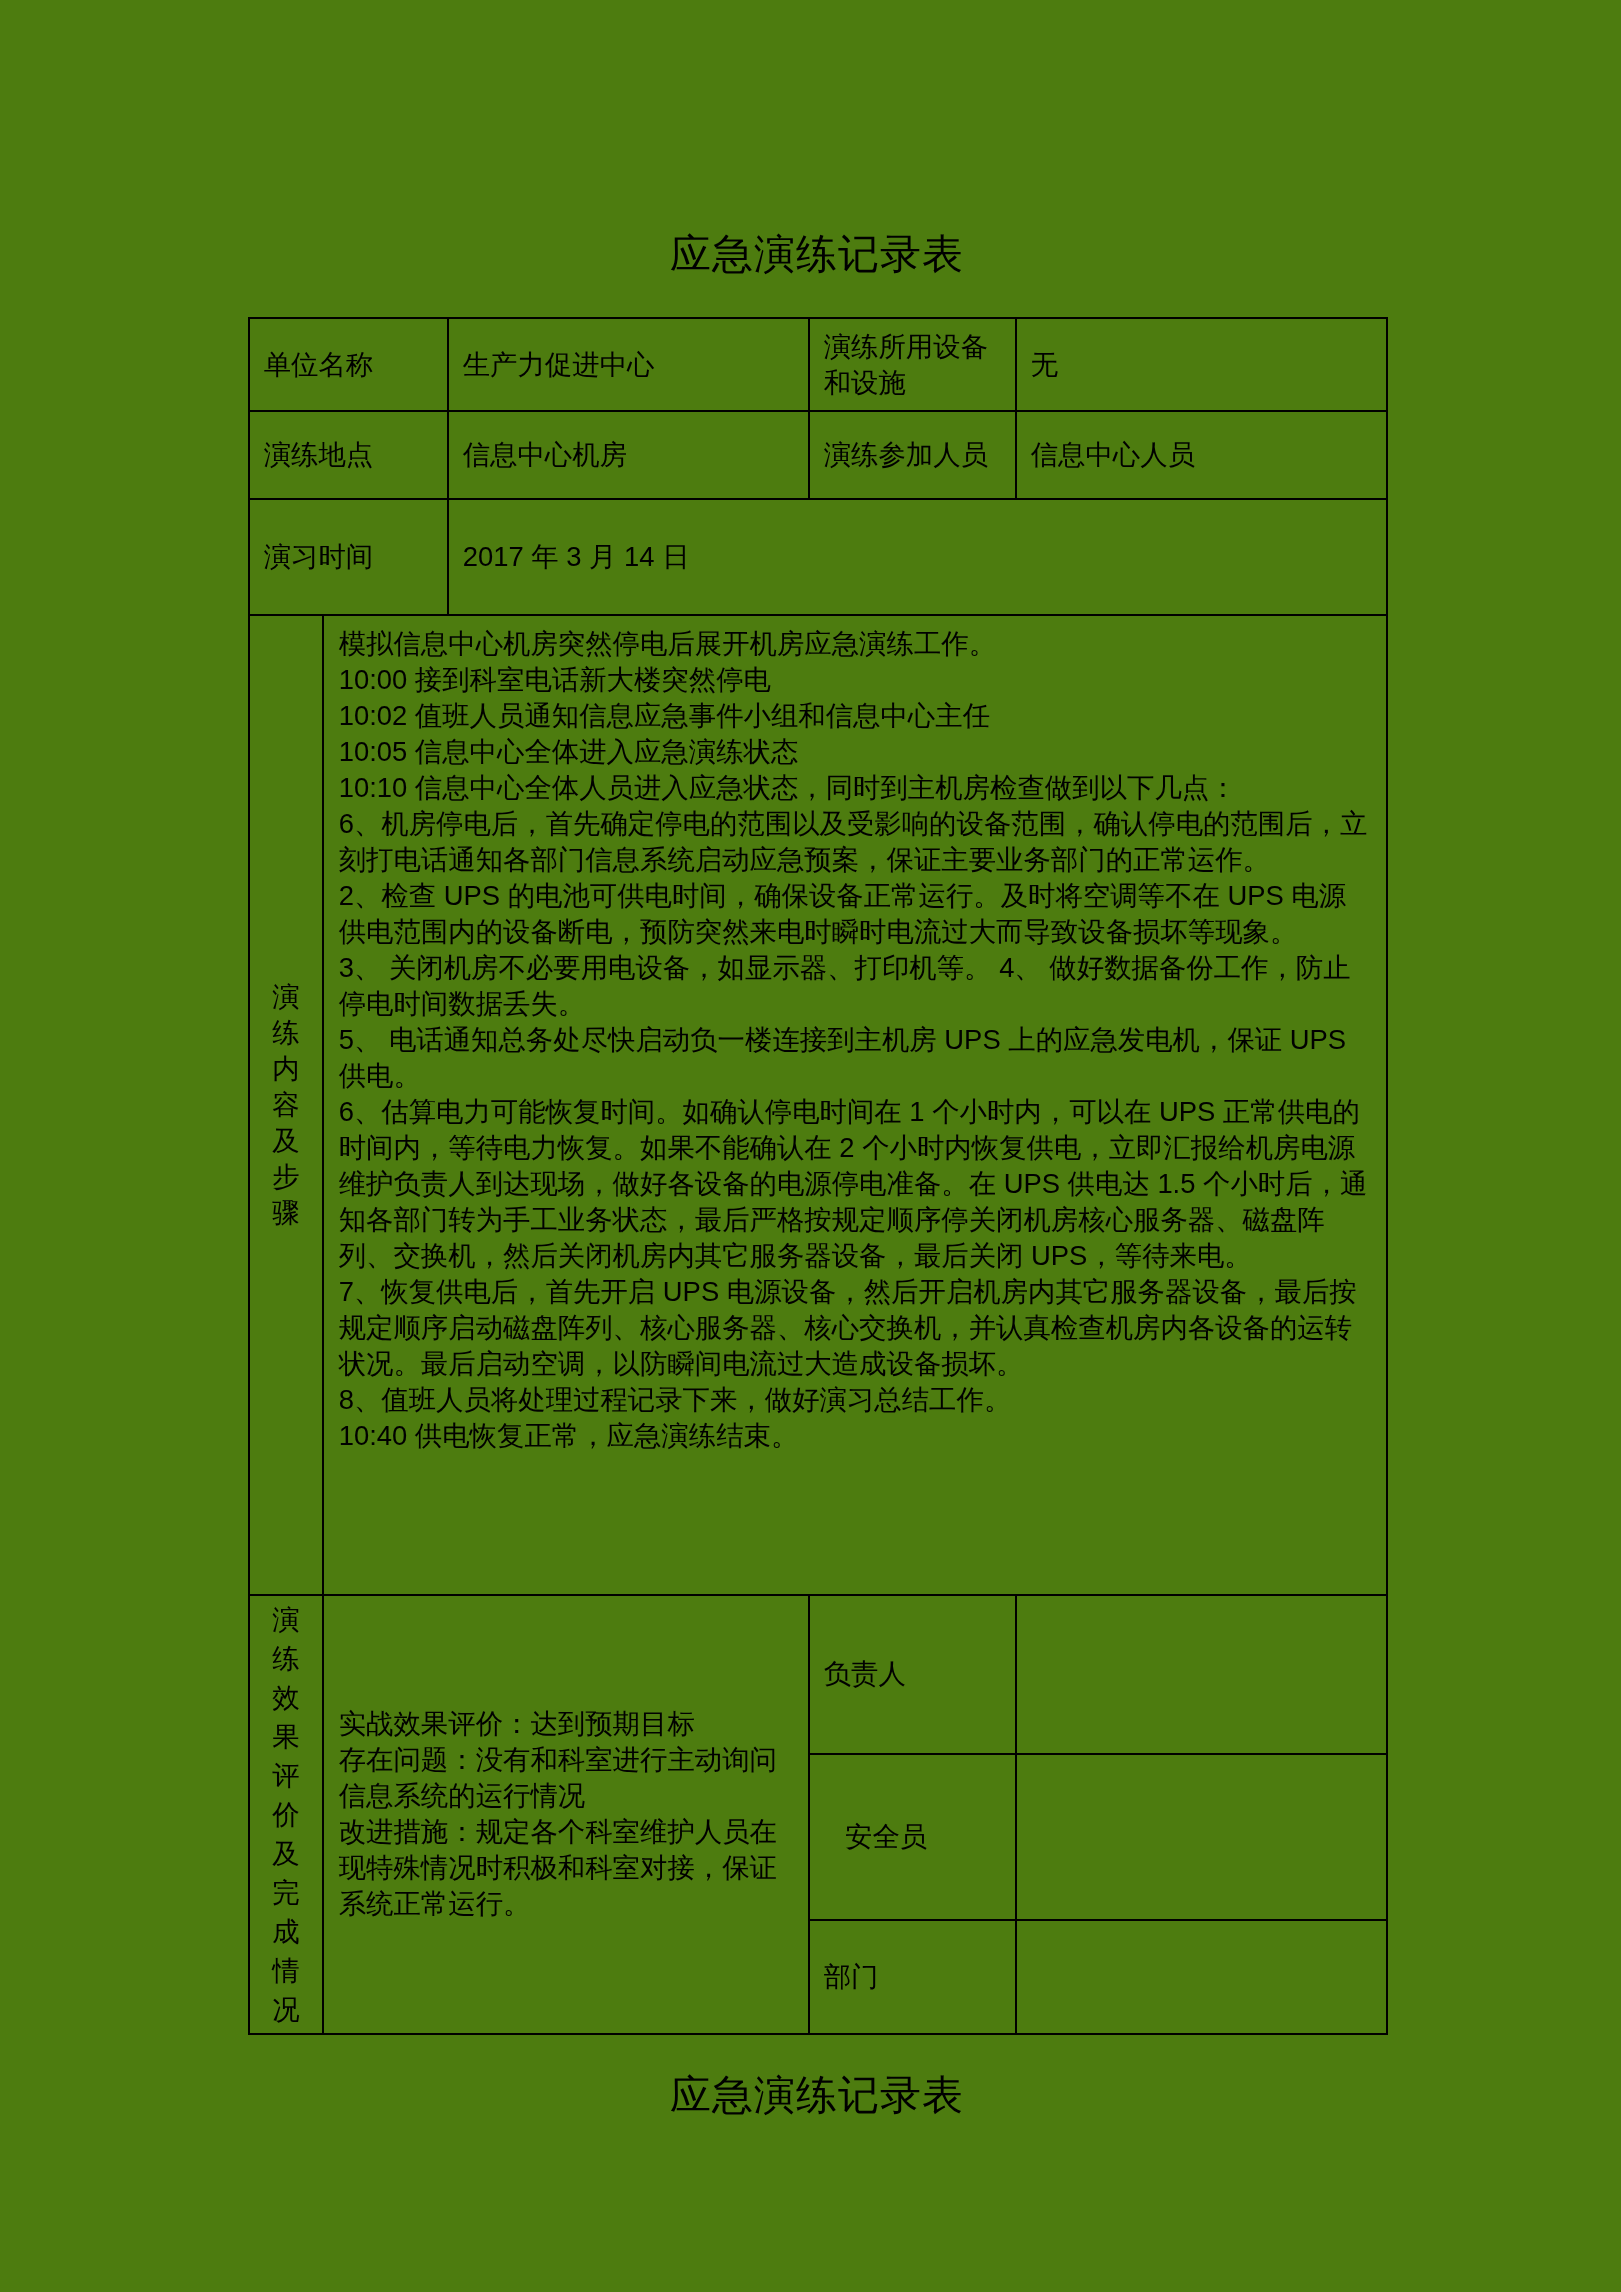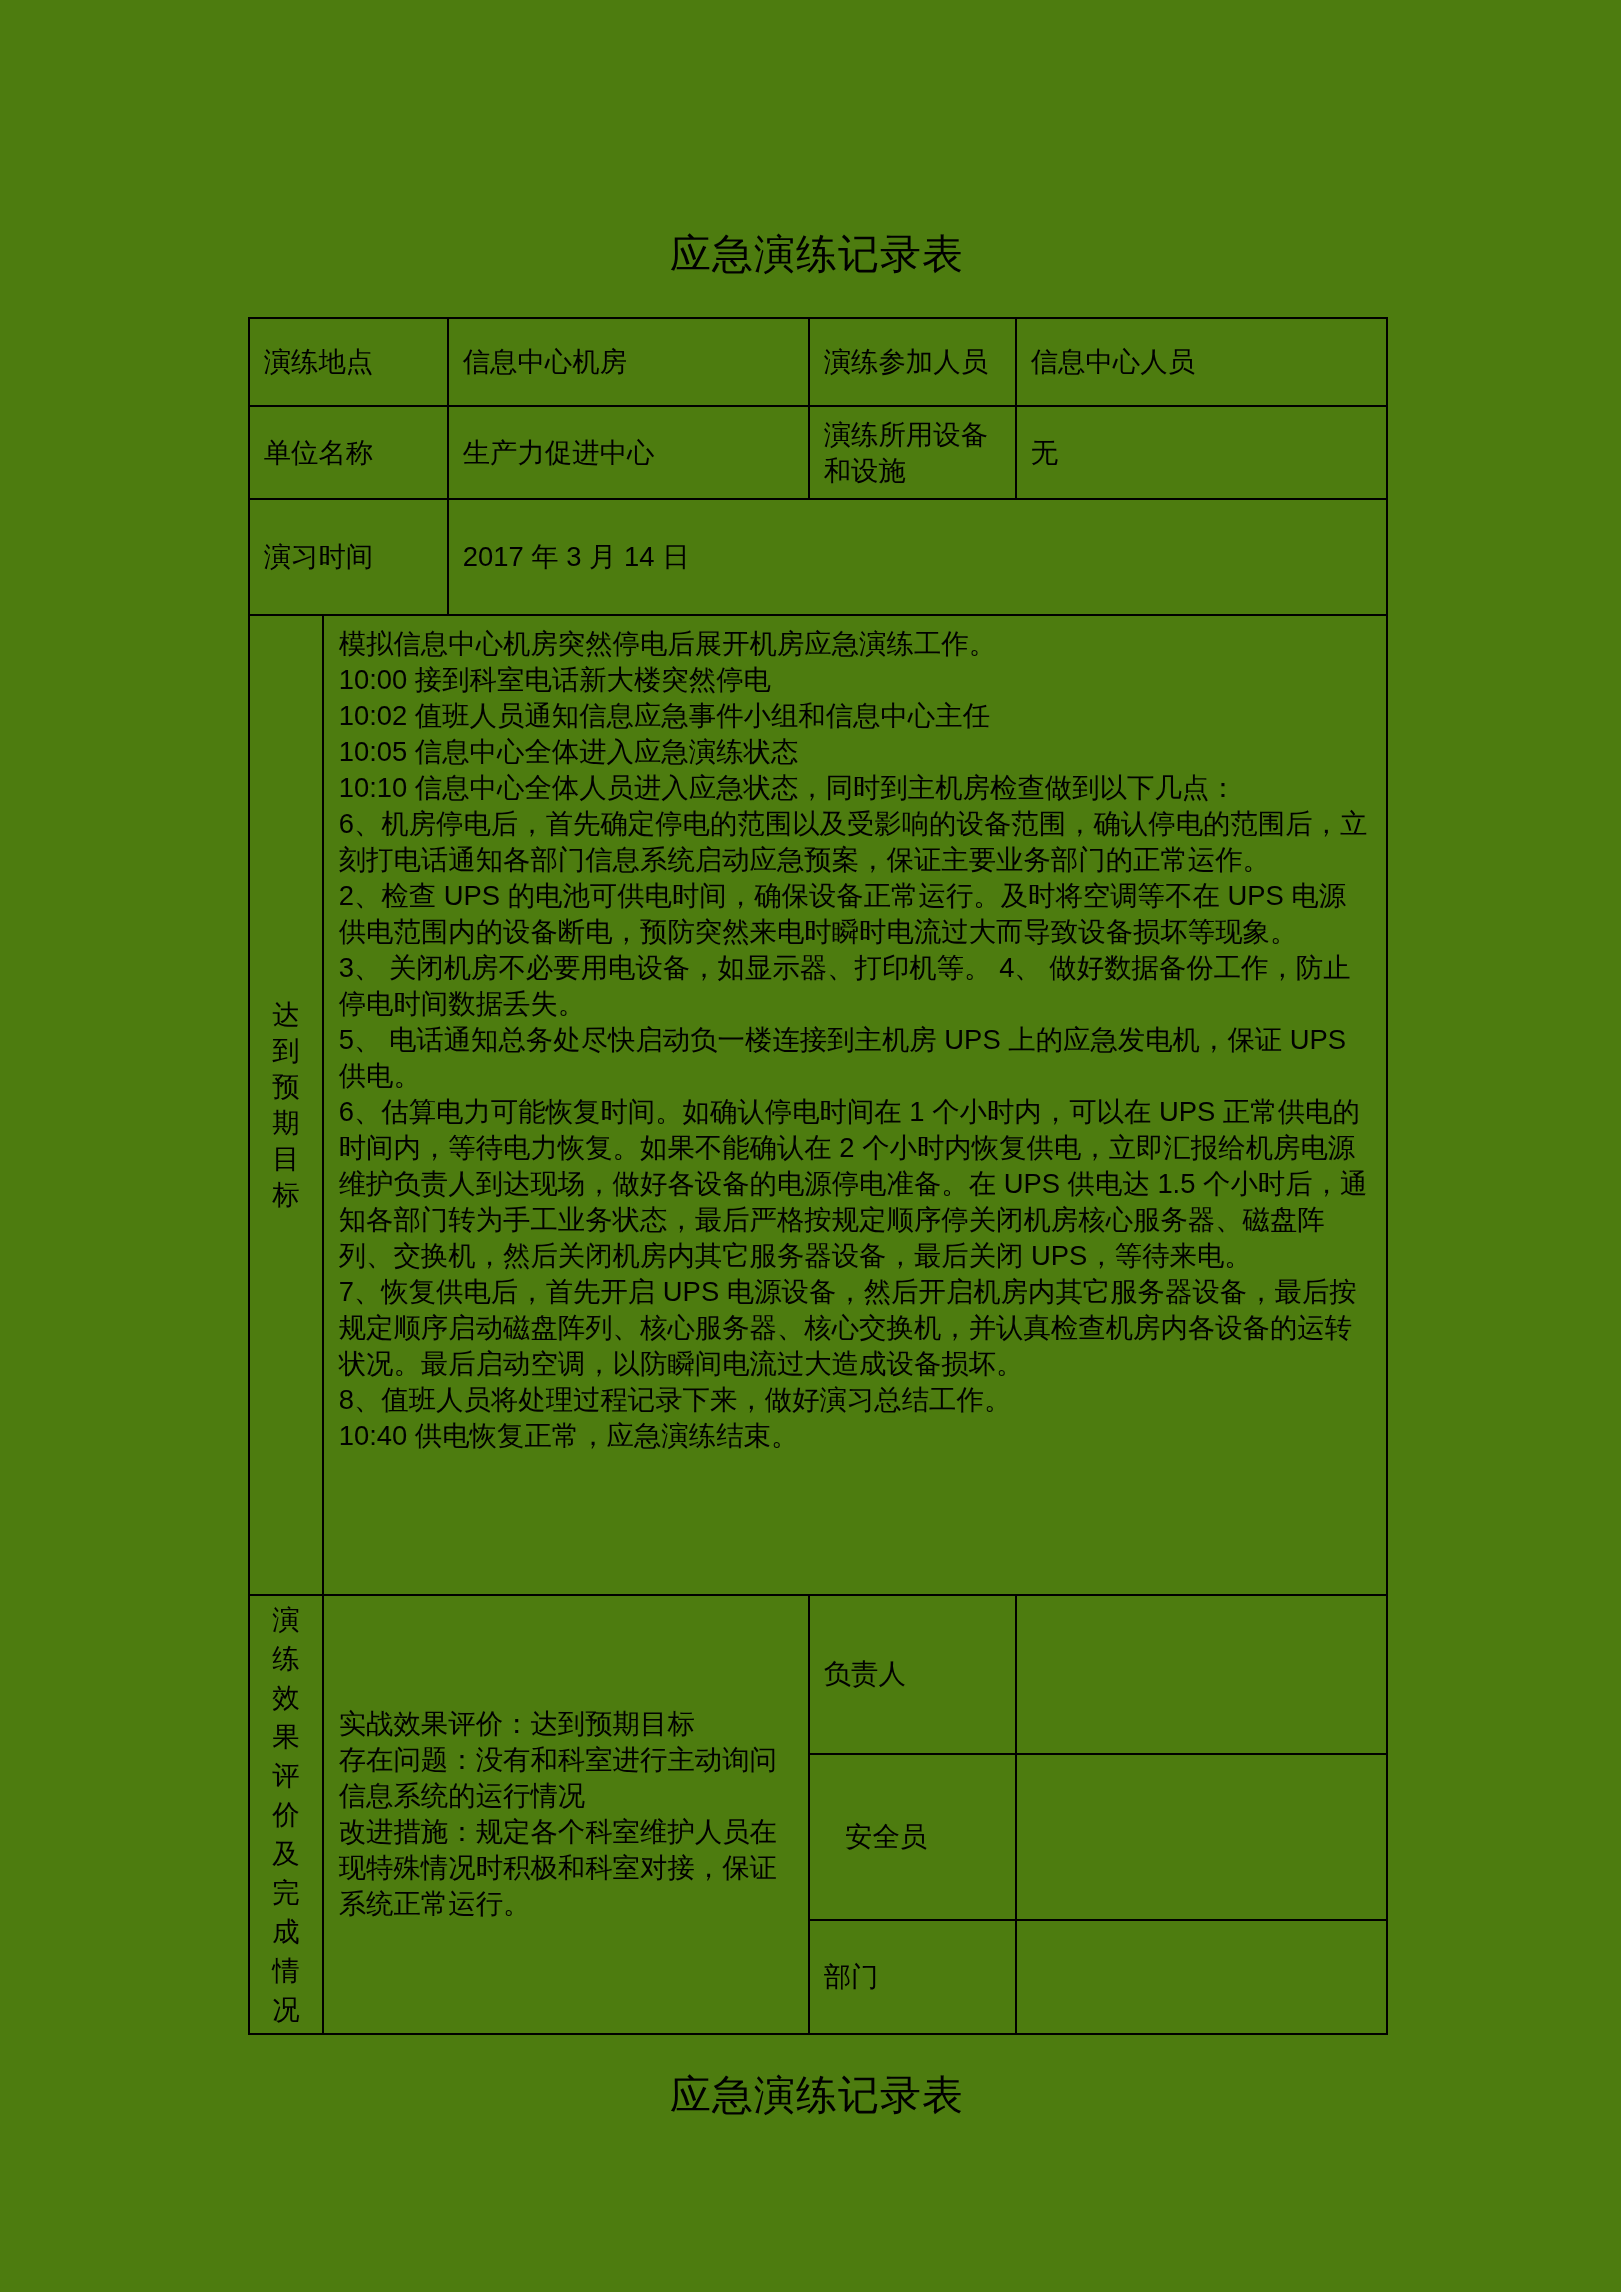--- a/index.html
+++ b/index.html
@@ -92,47 +92,47 @@
 
     <table class="tbl-info">
       <colgroup>
         <col style="width:199px">
           <col style="width:361px">
           <col style="width:207px">
           <col style="width:371px">
       </colgroup>
       <tbody>
           <tr>
+        <td class="r2">单位名称</td>
+        <td class="r2">生产力促进中心</td>
+        <td class="r2">演练所用设备和设施</td>
+        <td class="r2">无</td>
+      </tr>
+      <tr>
         <td class="r1">演练地点</td>
         <td class="r1">信息中心机房</td>
         <td class="r1">演练参加人员</td>
         <td class="r1">信息中心人员</td>
-      </tr>
-      <tr>
-        <td class="r2">单位名称</td>
-        <td class="r2">生产力促进中心</td>
-        <td class="r2">演练所用设备和设施</td>
-        <td class="r2">无</td>
       </tr>
       <tr>
         <td class="r3">演习时间</td>
         <td class="r3" colspan="3">2017 年 3 月 14 日</td>
       </tr>
     </tbody>
       </table>
 
     <table class="tbl-steps">
       <colgroup>
         <col style="width:74px">
           <col style="width:1064px">
       </colgroup>
       <tbody>
           <tr>
         <td class="steps-label-cell">
-          <div class="vertical-text">达到预期目标</div>
+          <div class="vertical-text">演练内容及步骤</div>
         </td>
         <td class="steps-content-cell">
           <div>模拟信息中心机房突然停电后展开机房应急演练工作。</div>
           <div>10:00 接到科室电话新大楼突然停电</div>
           <div>10:02 值班人员通知信息应急事件小组和信息中心主任</div>
           <div>10:05 信息中心全体进入应急演练状态</div>
           <div>10:10 信息中心全体人员进入应急状态，同时到主机房检查做到以下几点：</div>
           <div>6、机房停电后，首先确定停电的范围以及受影响的设备范围，确认停电的范围后，立刻打电话通知各部门信息系统启动应急预案，保证主要业务部门的正常运作。</div>
           <div>2、检查 UPS 的电池可供电时间，确保设备正常运行。及时将空调等不在 UPS 电源供电范围内的设备断电，预防突然来电时瞬时电流过大而导致设备损坏等现象。</div>
           <div>3、 关闭机房不必要用电设备，如显示器、打印机等。 4、 做好数据备份工作，防止停电时间数据丢失。</div>

